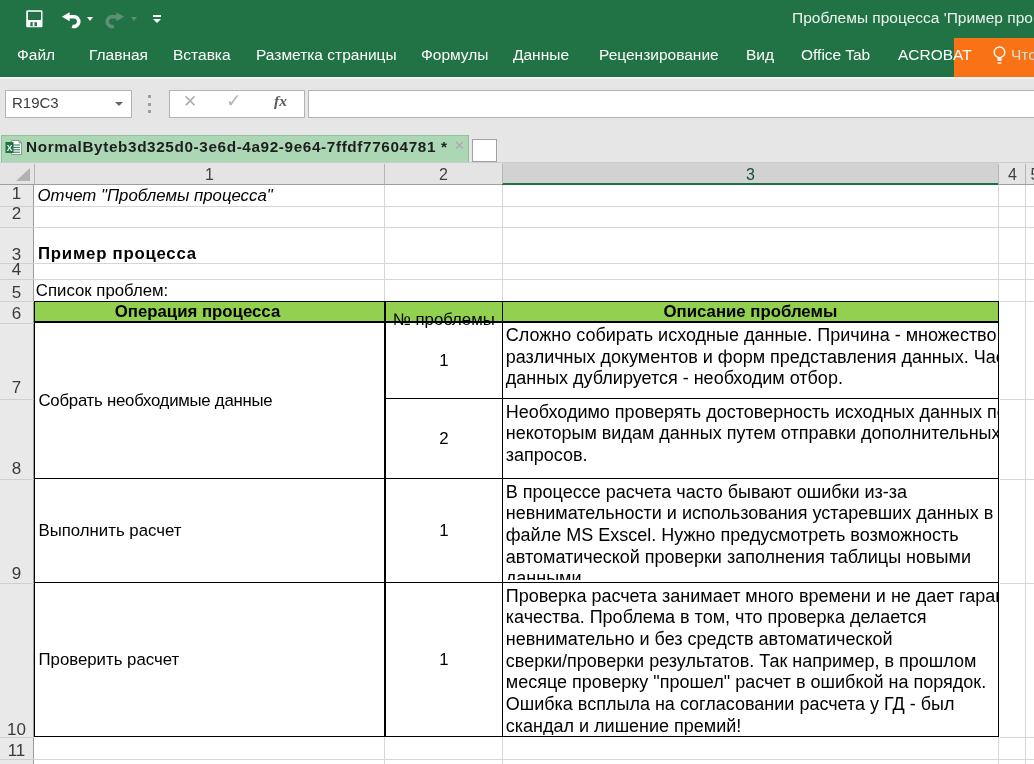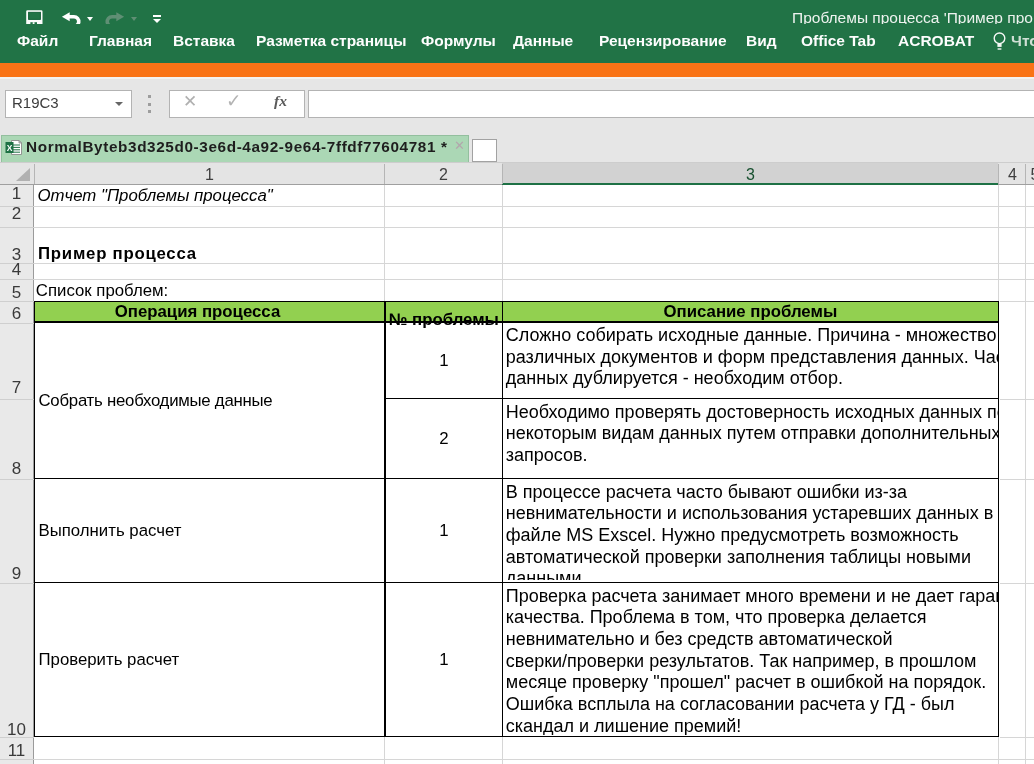--- a/index.html
+++ b/index.html
@@ -1,21 +1,21 @@
 <!DOCTYPE html>
 <html><head>
 <meta charset="utf-8">
 <style>
   html,body{margin:0;padding:0;}
   #app{position:relative;width:1034px;height:764px;overflow:hidden;
        font-family:"Liberation Sans",sans-serif;background:#f97316;padding-left:36px;}
   .abs{position:absolute;}
   
   #titlebar{left:0;top:0;width:1034px;height:38px;background:#217346;}
-  #ribbontabs{left:0;top:24px;width:1034px;height:39px;background:#217346;font-weight:bold;}
+  #ribbontabs{left:0;top:38px;width:954px;height:39px;background:#217346;}
   .rtab{position:absolute;top:0;height:39px;line-height:34px;color:#fdfdfd;
         font-size:15.5px;white-space:nowrap;}
   #qtitle{position:absolute;left:792px;top:9px;color:#eef3ef;font-size:15.5px;white-space:nowrap;}
   
   #fbar{left:0;top:77px;width:1034px;height:54px;background:#e6e6e6;border-top:2px solid #f3f2f1;}
   .wbox{position:absolute;background:#fff;border:1px solid #b3b3b3;}
   #namebox{left:5px;top:11px;width:125px;height:26px;}
   #nametext{position:absolute;left:12px;top:15px;font-size:15px;color:#3c3c3c;}
   #namecaret{position:absolute;left:115px;top:23px;width:0;height:0;
      border-left:4px solid transparent;border-right:4px solid transparent;border-top:4px solid #666;}
@@ -204,21 +204,21 @@
     <div class="blk" style="left:33.9px;top:551.2px;width:965.3px;height:1.6px"></div>
     <div class="blk" style="left:33.9px;top:116.4px;width:1.6px;height:436.4px"></div>
     <div class="blk" style="left:384.3px;top:116.4px;width:1.6px;height:436.4px"></div>
     <div class="blk" style="left:501.6px;top:116.4px;width:1.6px;height:436.4px"></div>
     <div class="blk" style="left:997.6px;top:116.4px;width:1.6px;height:436.4px"></div>
 
     <div class="celltext" style="left:37.5px;top:1.5px;font-style:italic">Отчет "Проблемы процесса"</div>
     <div class="celltext" style="left:38px;top:59.5px;font-weight:bold;letter-spacing:0.75px">Пример процесса</div>
     <div class="celltext" style="left:35.8px;top:96.5px">Список проблем:</div>
     <div class="celltext ctr" style="left:35.5px;top:118px;width:324px;height:18.6px;font-weight:bold">Операция процесса</div>
-    <div class="celltext ctr" style="left:386px;top:118px;width:115.6px;height:34px;font-weight:bold">№ проблемы</div>
+    <div class="celltext ctr" style="left:386px;top:118px;width:115.6px;height:34px;font-weight:normal">№ проблемы</div>
     <div class="celltext ctr" style="left:503.2px;top:118px;width:494.4px;height:18.6px;font-weight:bold">Описание проблемы</div>
 
     <div class="celltext ctr" style="left:38.5px;top:138px;height:156px;justify-content:flex-start;letter-spacing:-0.25px">Собрать необходимые данные</div>
     <div class="celltext ctr" style="left:38.5px;top:294.8px;height:104px;justify-content:flex-start">Выполнить расчет</div>
     <div class="celltext ctr" style="left:38.5px;top:398.8px;height:154px;justify-content:flex-start">Проверить расчет</div>
 
     <div class="celltext ctr" style="left:386px;top:138px;width:115.6px;height:76px">1</div>
     <div class="celltext ctr" style="left:386px;top:214.8px;width:115.6px;height:80px">2</div>
     <div class="celltext ctr" style="left:386px;top:294.8px;width:115.6px;height:104px">1</div>
     <div class="celltext ctr" style="left:386px;top:398.8px;width:115.6px;height:154px">1</div>

